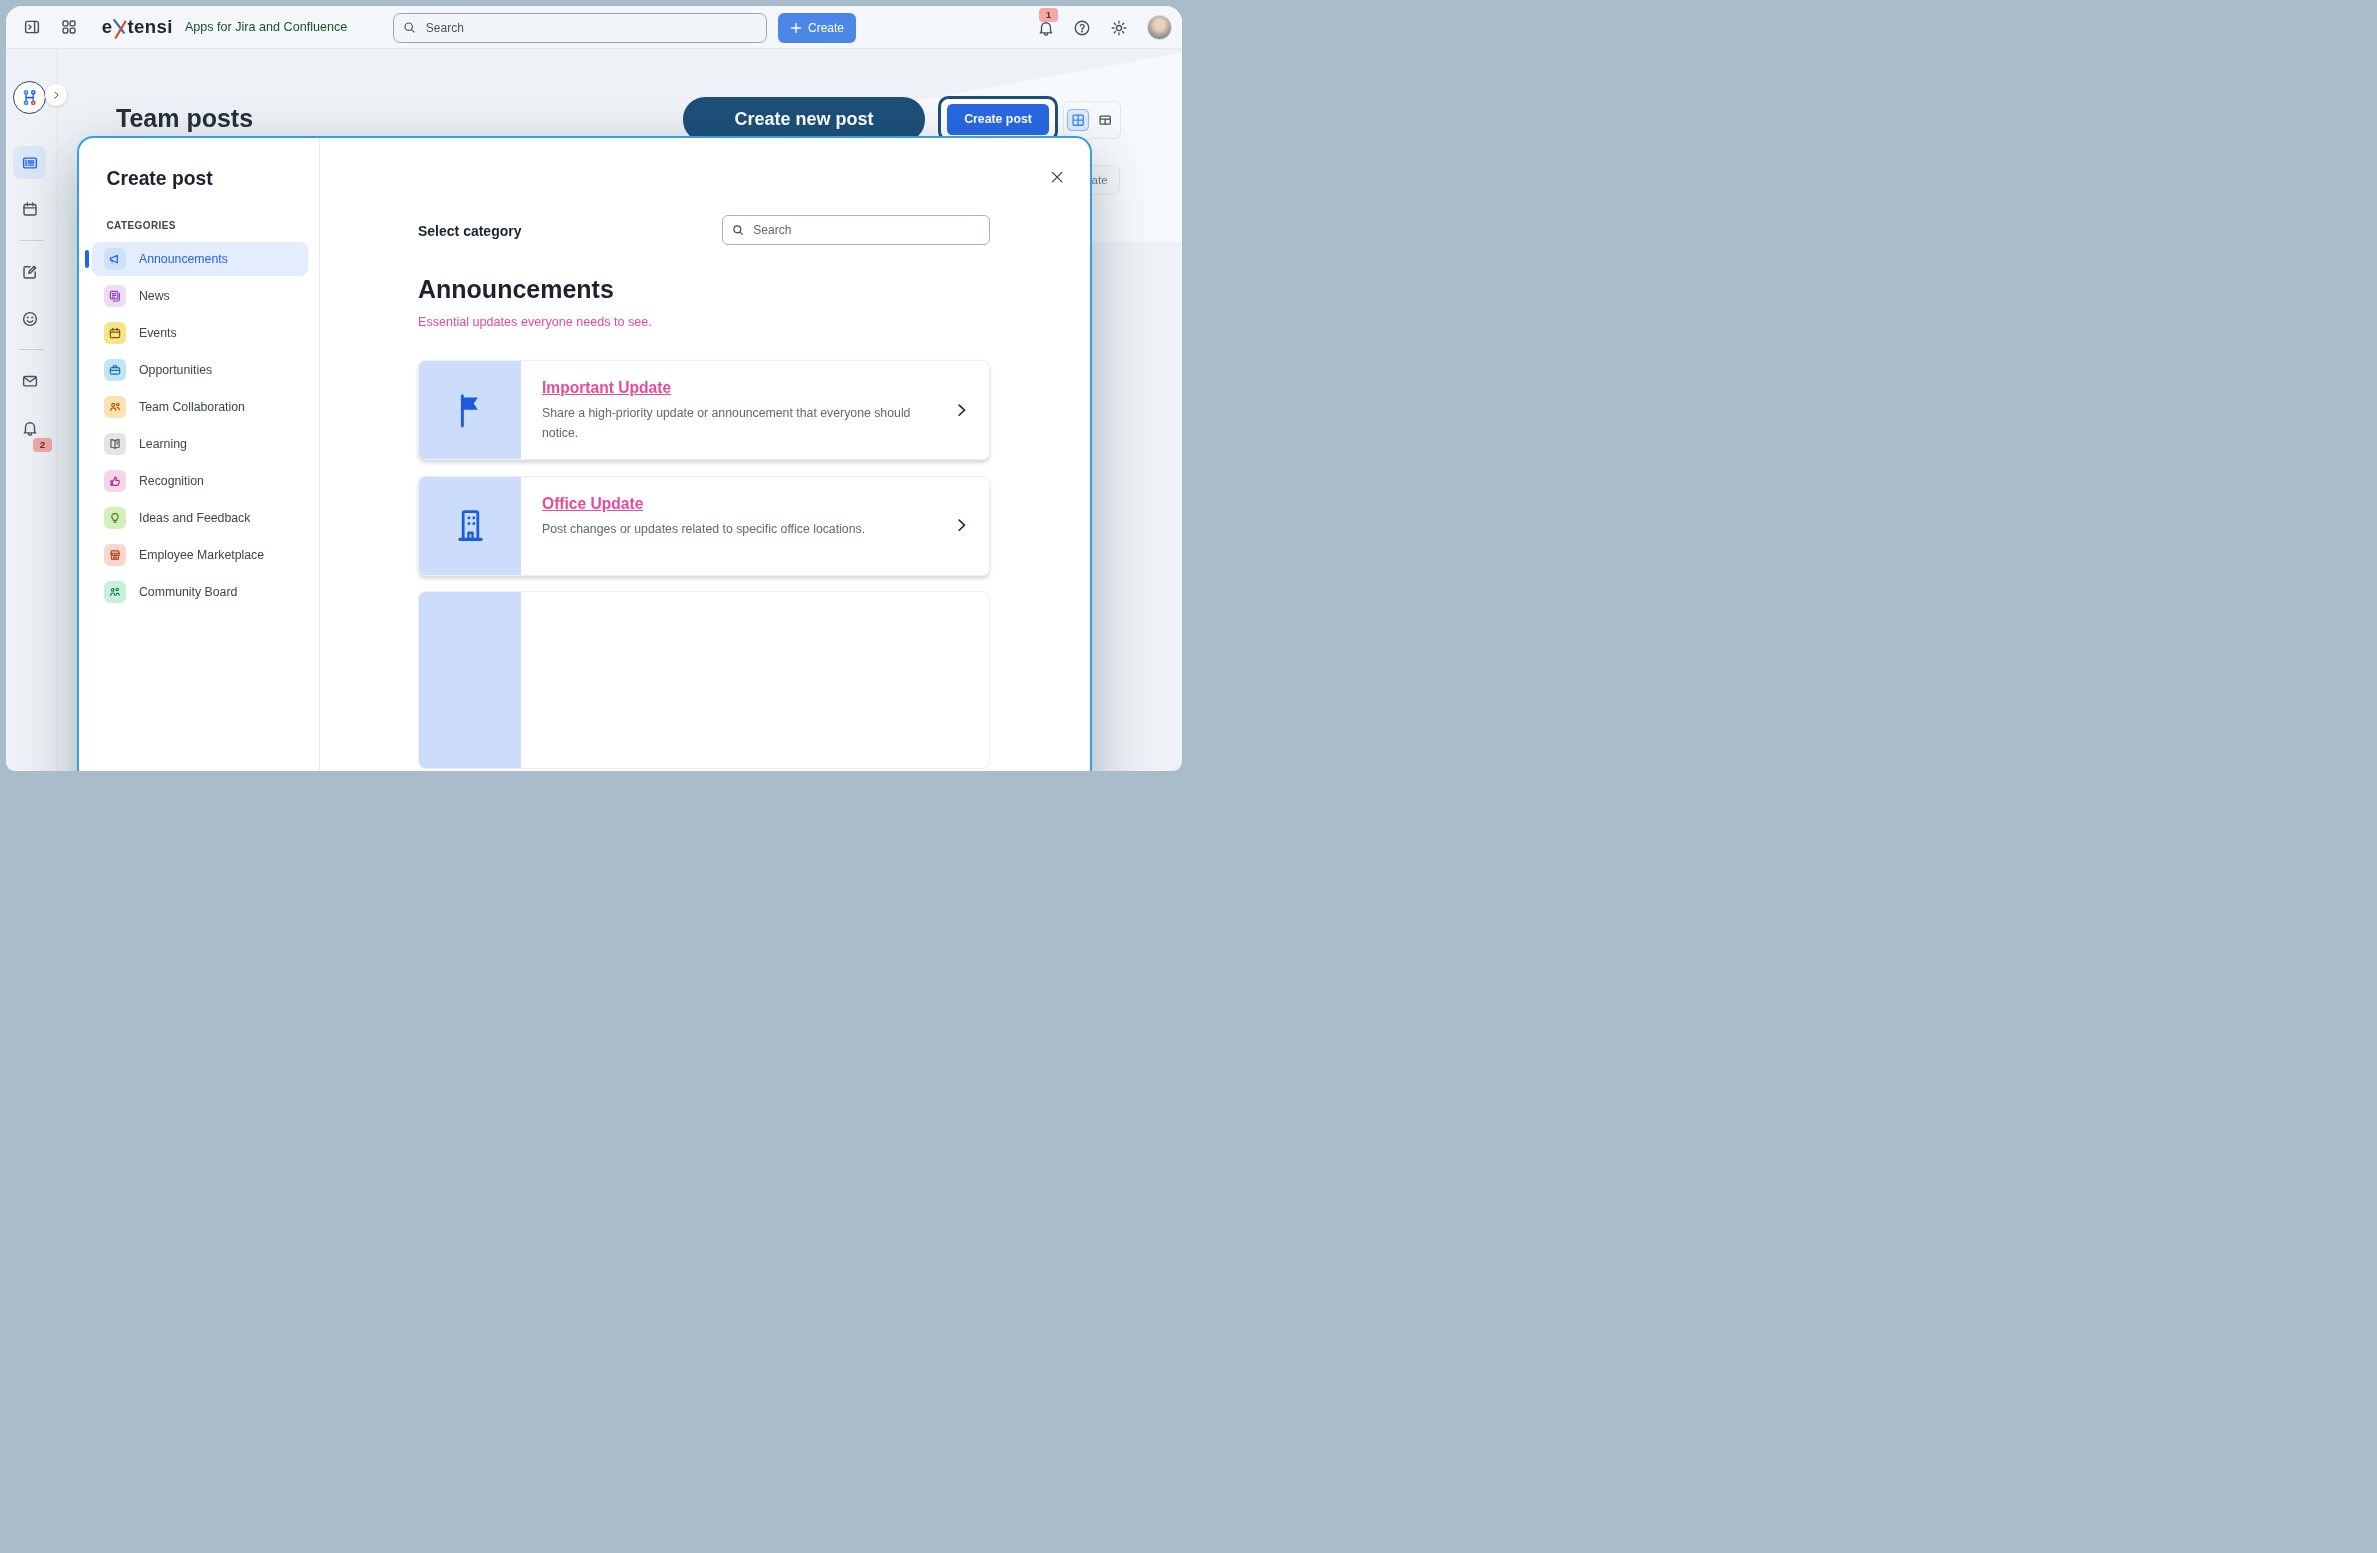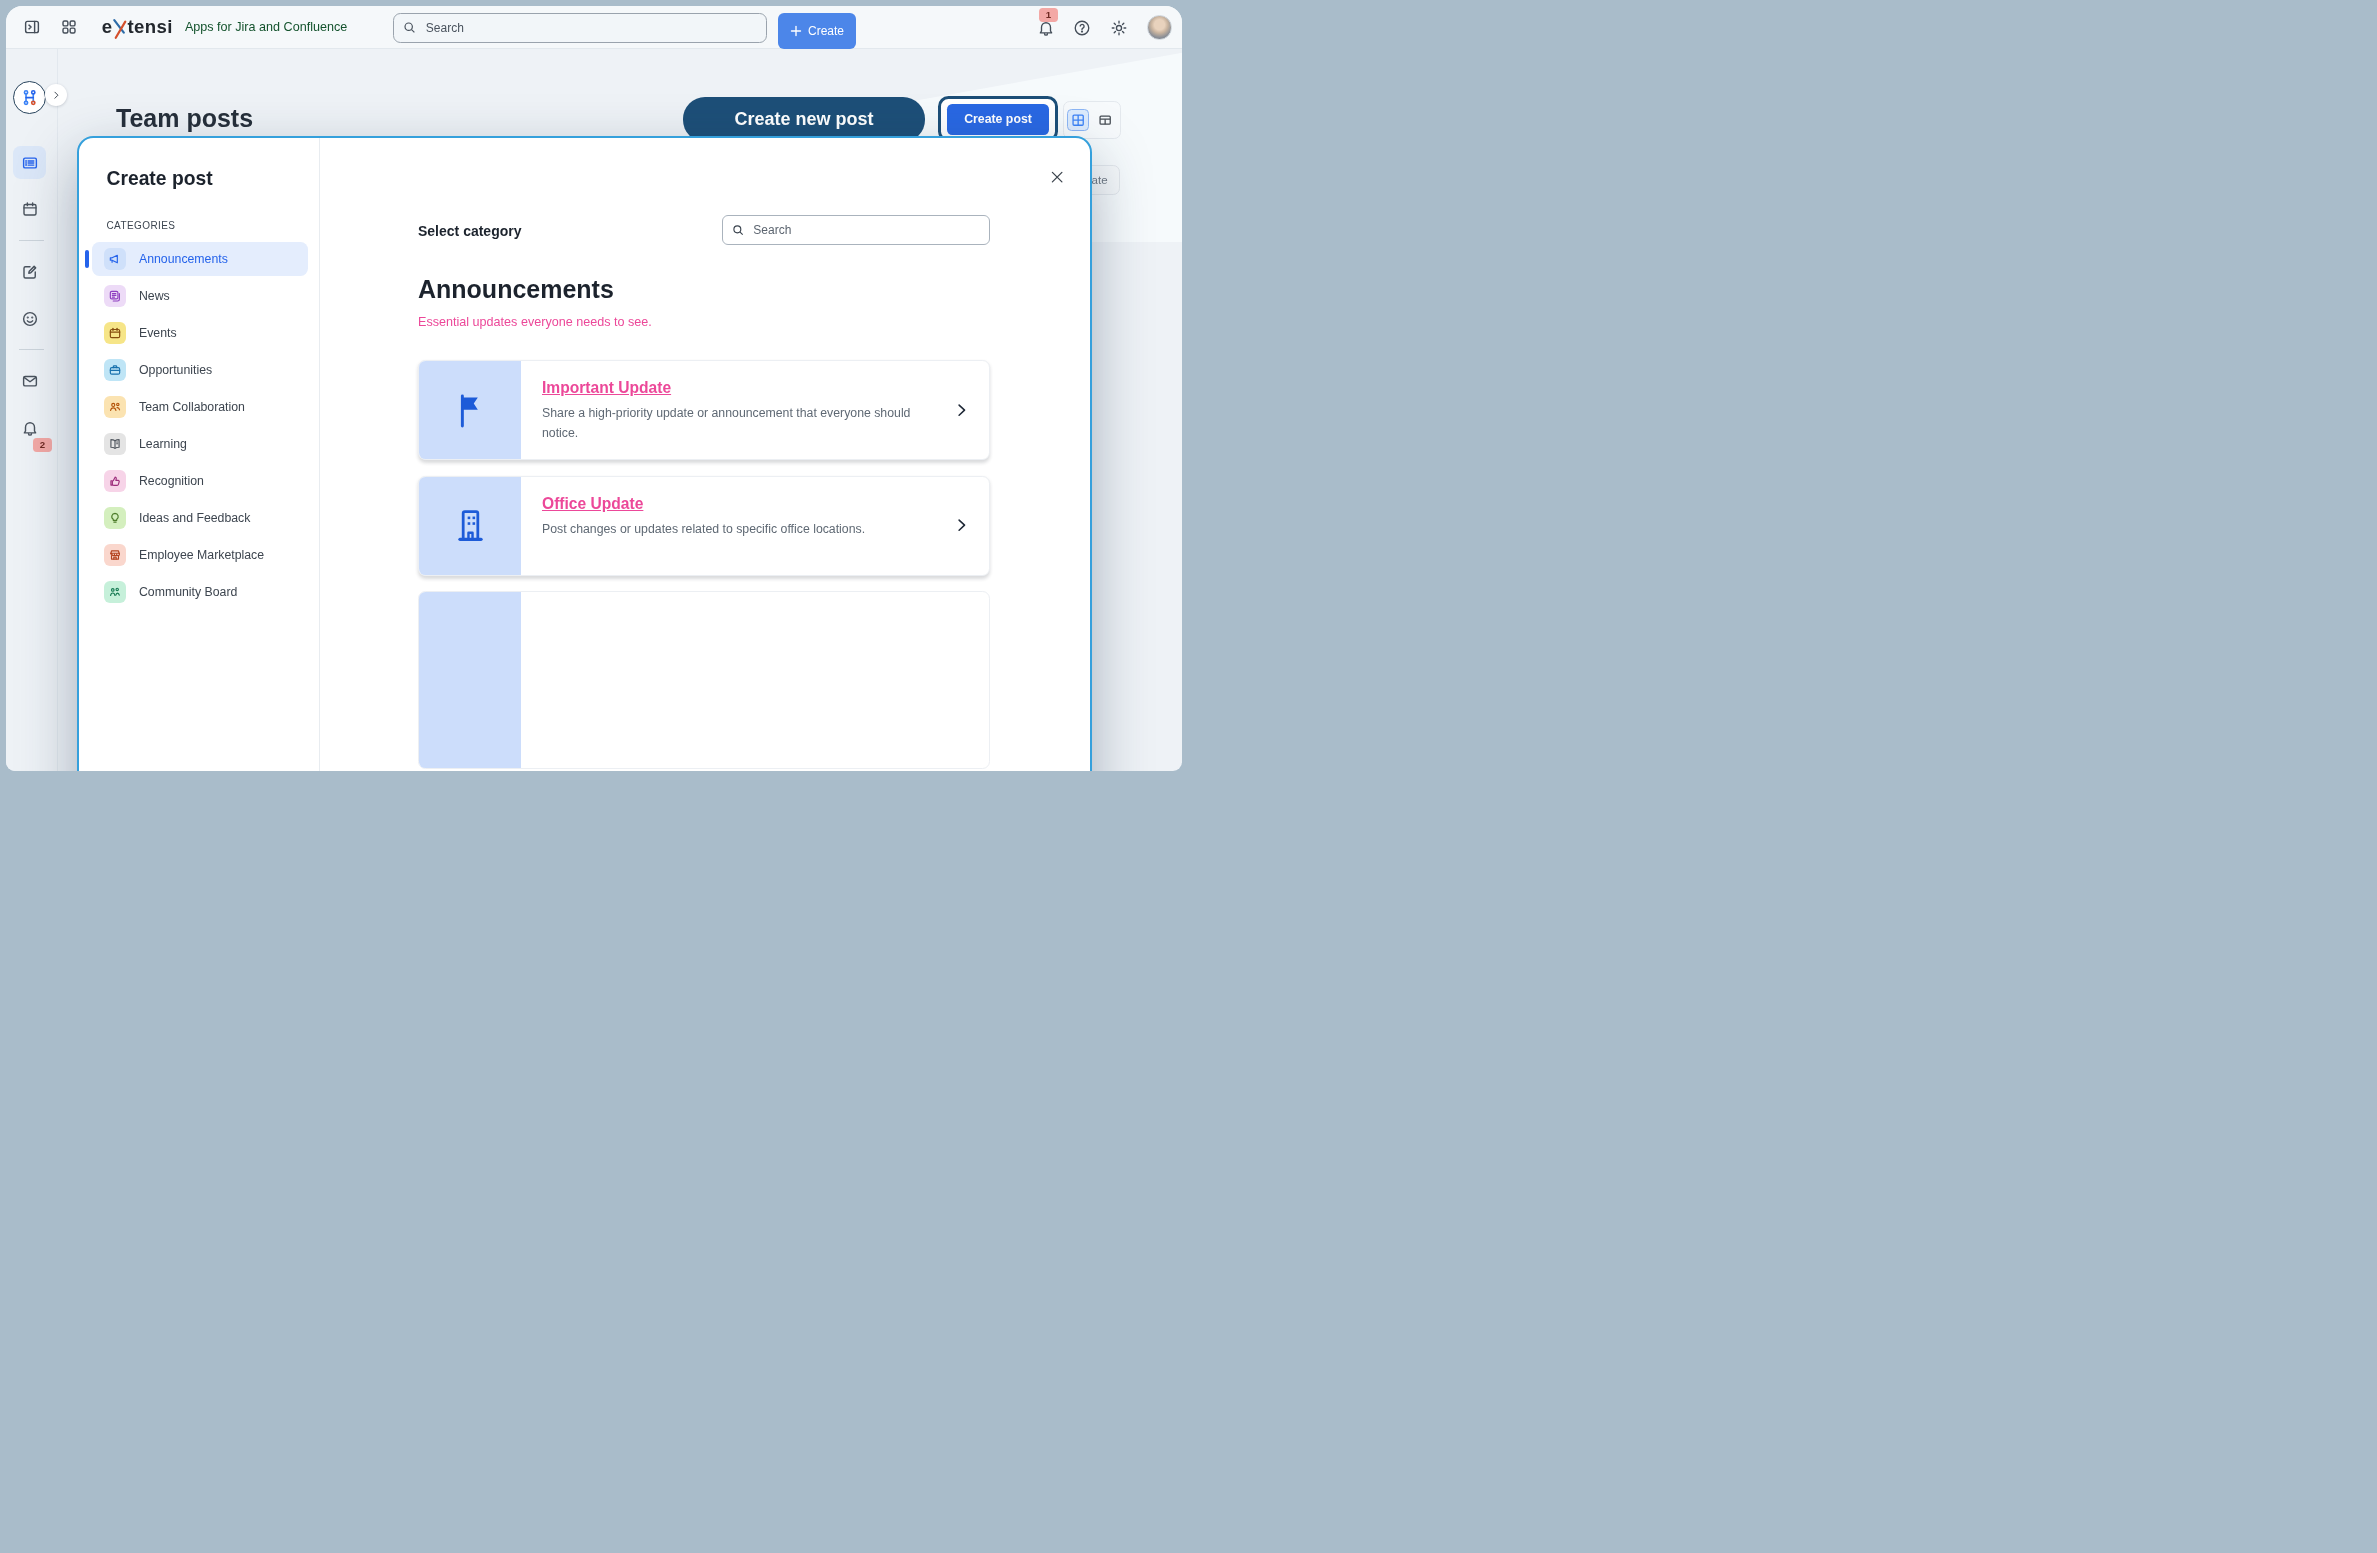--- a/index.html
+++ b/index.html
@@ -32,21 +32,21 @@
     background:#f2f6f9;border:0.7px solid #9aa3ad;border-radius:7.4px;
     display:flex;align-items:center;padding:0 9px;color:#4a535e;
   }
   .tb-search svg{width:13.4px;height:13.4px;flex:0 0 auto;}
   .tb-search input{
     border:none;outline:none;background:transparent;margin-left:7.4px;flex:1;
     font-size:12px;color:#39424d;font-family:inherit;
   }
   .tb-search input::placeholder{color:#4a535e;opacity:1;}
   .tb-create{
-    position:absolute;left:772px;top:6.7px;height:36px;padding:0 12px;
+    position:absolute;left:772px;top:6.7px;height:30px;padding:0 12px;
     background:#4c86e9;border:none;border-radius:6px;color:#fff;
     display:flex;align-items:center;gap:6px;font-size:12px;font-family:inherit;cursor:pointer;
   }
   .tb-create svg{width:12px;height:12px;}
   .tb-right{position:absolute;right:10.4px;top:0;height:43px;display:flex;align-items:center;gap:18.6px;}
   .bell-wrap{position:relative;}
   .badge{
     position:absolute;background:#f3a8a5;color:#6f2a22;font-size:9.7px;font-weight:700;
     border-radius:3.7px;padding:0.7px 6.7px;line-height:12.6px;
   }
@@ -134,21 +134,21 @@
   .bg-card-2{top:697px;height:74px;}
   .bg-card-2 .photo{height:74px;background:linear-gradient(180deg,#3a3f3b 0%,#23282b 40%,#44403a 70%,#1f2326 100%);}
   
   .modal{
     position:absolute;left:71px;top:130px;width:1015px;height:743px;z-index:20;
     background:#fff;border:2.2px solid #35a0dc;border-radius:16.3px;
     box-shadow:0 22px 59px rgba(25,45,75,.35);overflow:hidden;
   }
   .m-left{position:absolute;left:0;top:0;bottom:0;width:241px;border-right:0.7px solid #e8ecf0;}
   .m-title{position:absolute;left:27.5px;top:30px;font-size:19.3px;font-weight:700;color:#1c232d;}
-  .m-cats-label{position:absolute;left:27.5px;top:82px;font-size:10px;font-weight:400;letter-spacing:0.4px;color:#3c4550;}
+  .m-cats-label{position:absolute;left:27.5px;top:82px;font-size:10px;font-weight:700;letter-spacing:0.4px;color:#3c4550;}
   .cat-list{position:absolute;left:12.6px;top:104px;width:216px;display:flex;flex-direction:column;gap:3px;}
   .cat-row{
     position:relative;height:34px;border-radius:7.4px;display:flex;align-items:center;
     padding-left:12px;gap:13.4px;cursor:pointer;
   }
   .cat-row .chip{width:22px;height:22px;border-radius:6px;display:flex;align-items:center;justify-content:center;flex:0 0 auto;}
   .cat-row .chip svg{width:14px;height:14px;}
   .cat-row .cat-label{font-size:12.3px;color:#3d454f;}
   .cat-row.selected{background:#e4edfd;}
   .cat-row.selected .cat-label{color:#2563eb;font-weight:400;}

